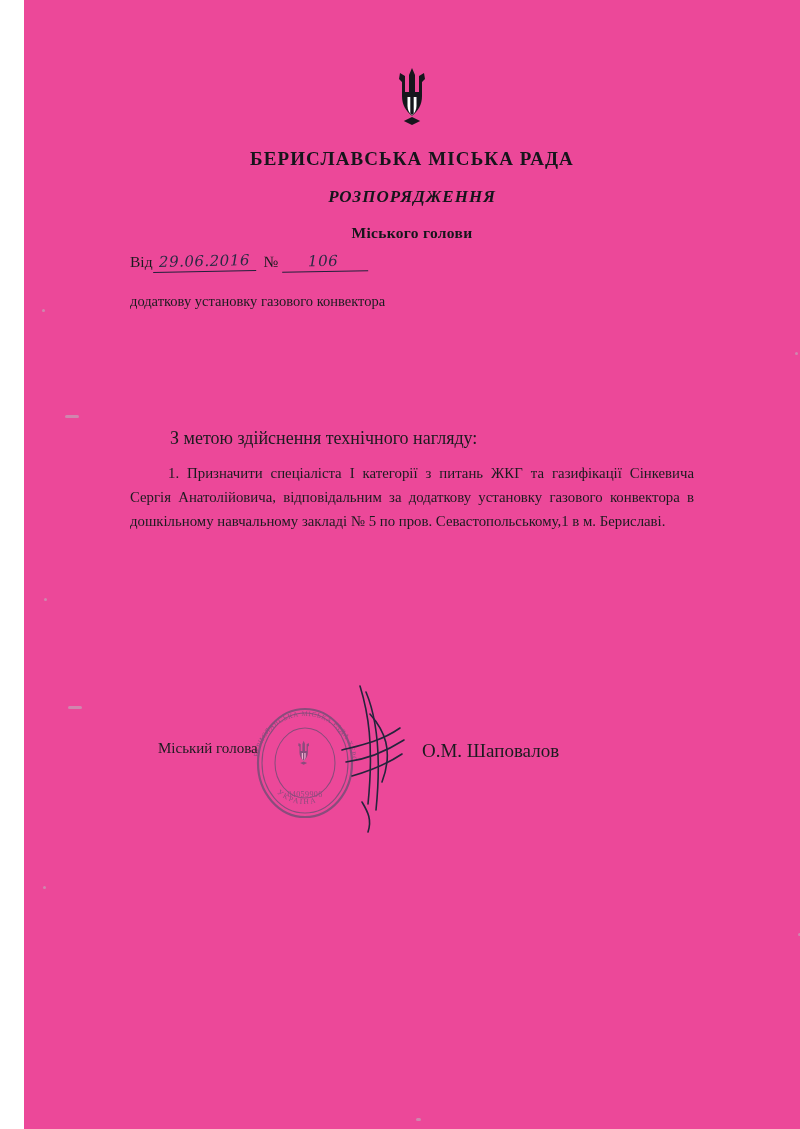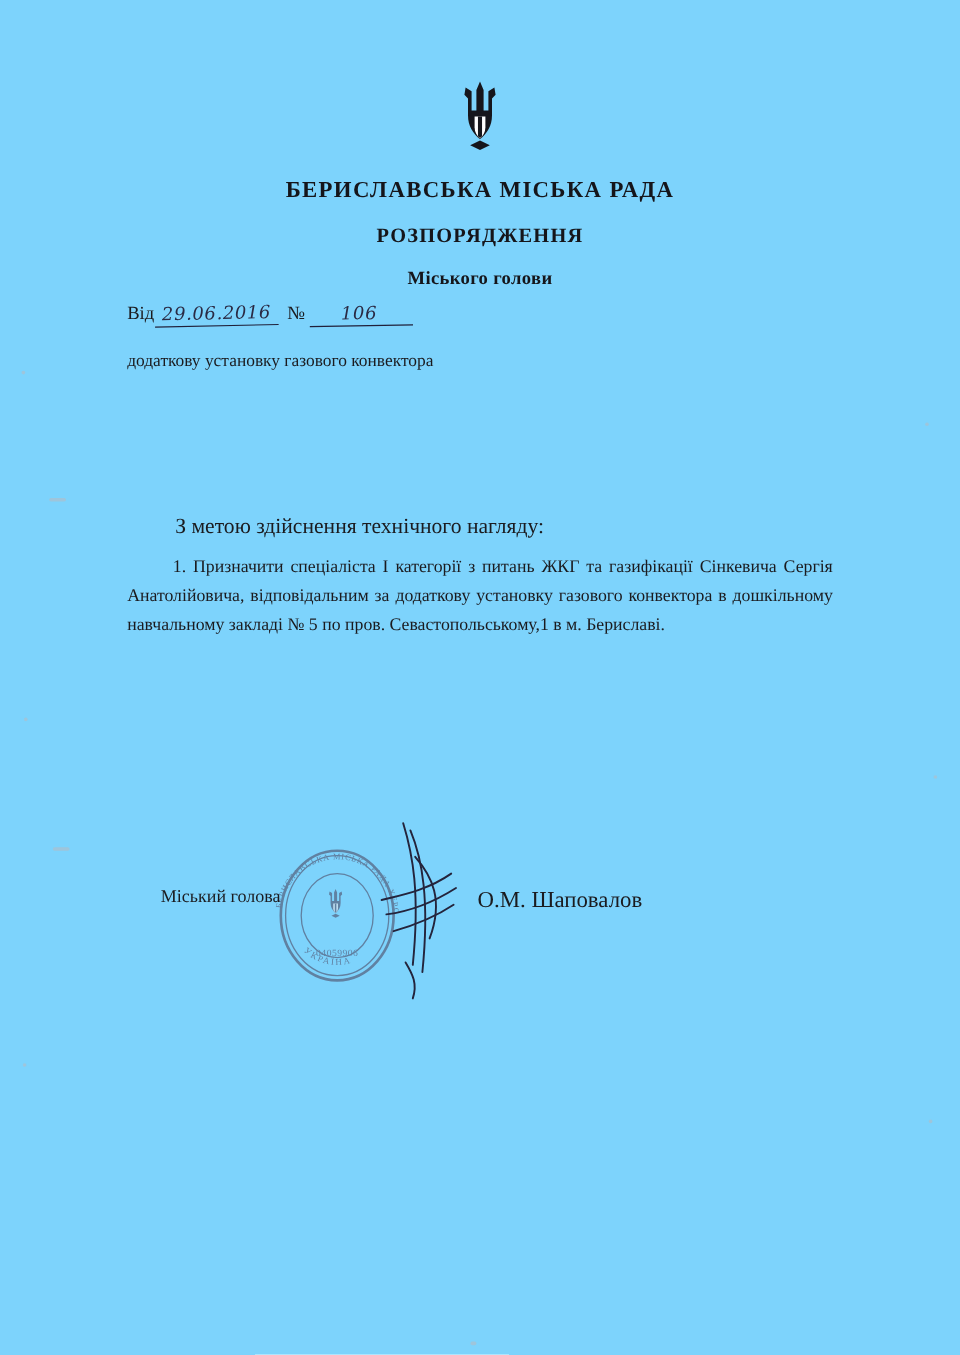--- a/index.html
+++ b/index.html
@@ -11,21 +11,22 @@
     width: 800px;
     height: 1129px;
     position: relative;
     font-family: "Liberation Serif", "DejaVu Serif", serif;
     color: #1b1b1f;
     overflow: hidden;
   }
   .page {
     position: absolute;
     inset: 0;
-    background: #7dd3fc;
+    background: #ec4899;
+    margin-left: 24px;
   }
   
   .speckle {
     position: absolute;
     background: #b9b9c0;
     border-radius: 50%;
     opacity: .55;
   }
   .emblem {
     position: absolute;
@@ -47,20 +48,21 @@
     font-weight: bold;
     letter-spacing: 1.1px;
     color: #15151a;
   }
   .doc-type {
     margin-top: 17px;
     font-size: 17px;
     font-weight: bold;
     letter-spacing: 1.0px;
     color: #15151a;
+    font-style: italic;
   }
   .doc-subtype {
     margin-top: 17px;
     font-size: 15.5px;
     font-weight: bold;
     letter-spacing: .3px;
     color: #15151a;
   }
 
   .date-line {

